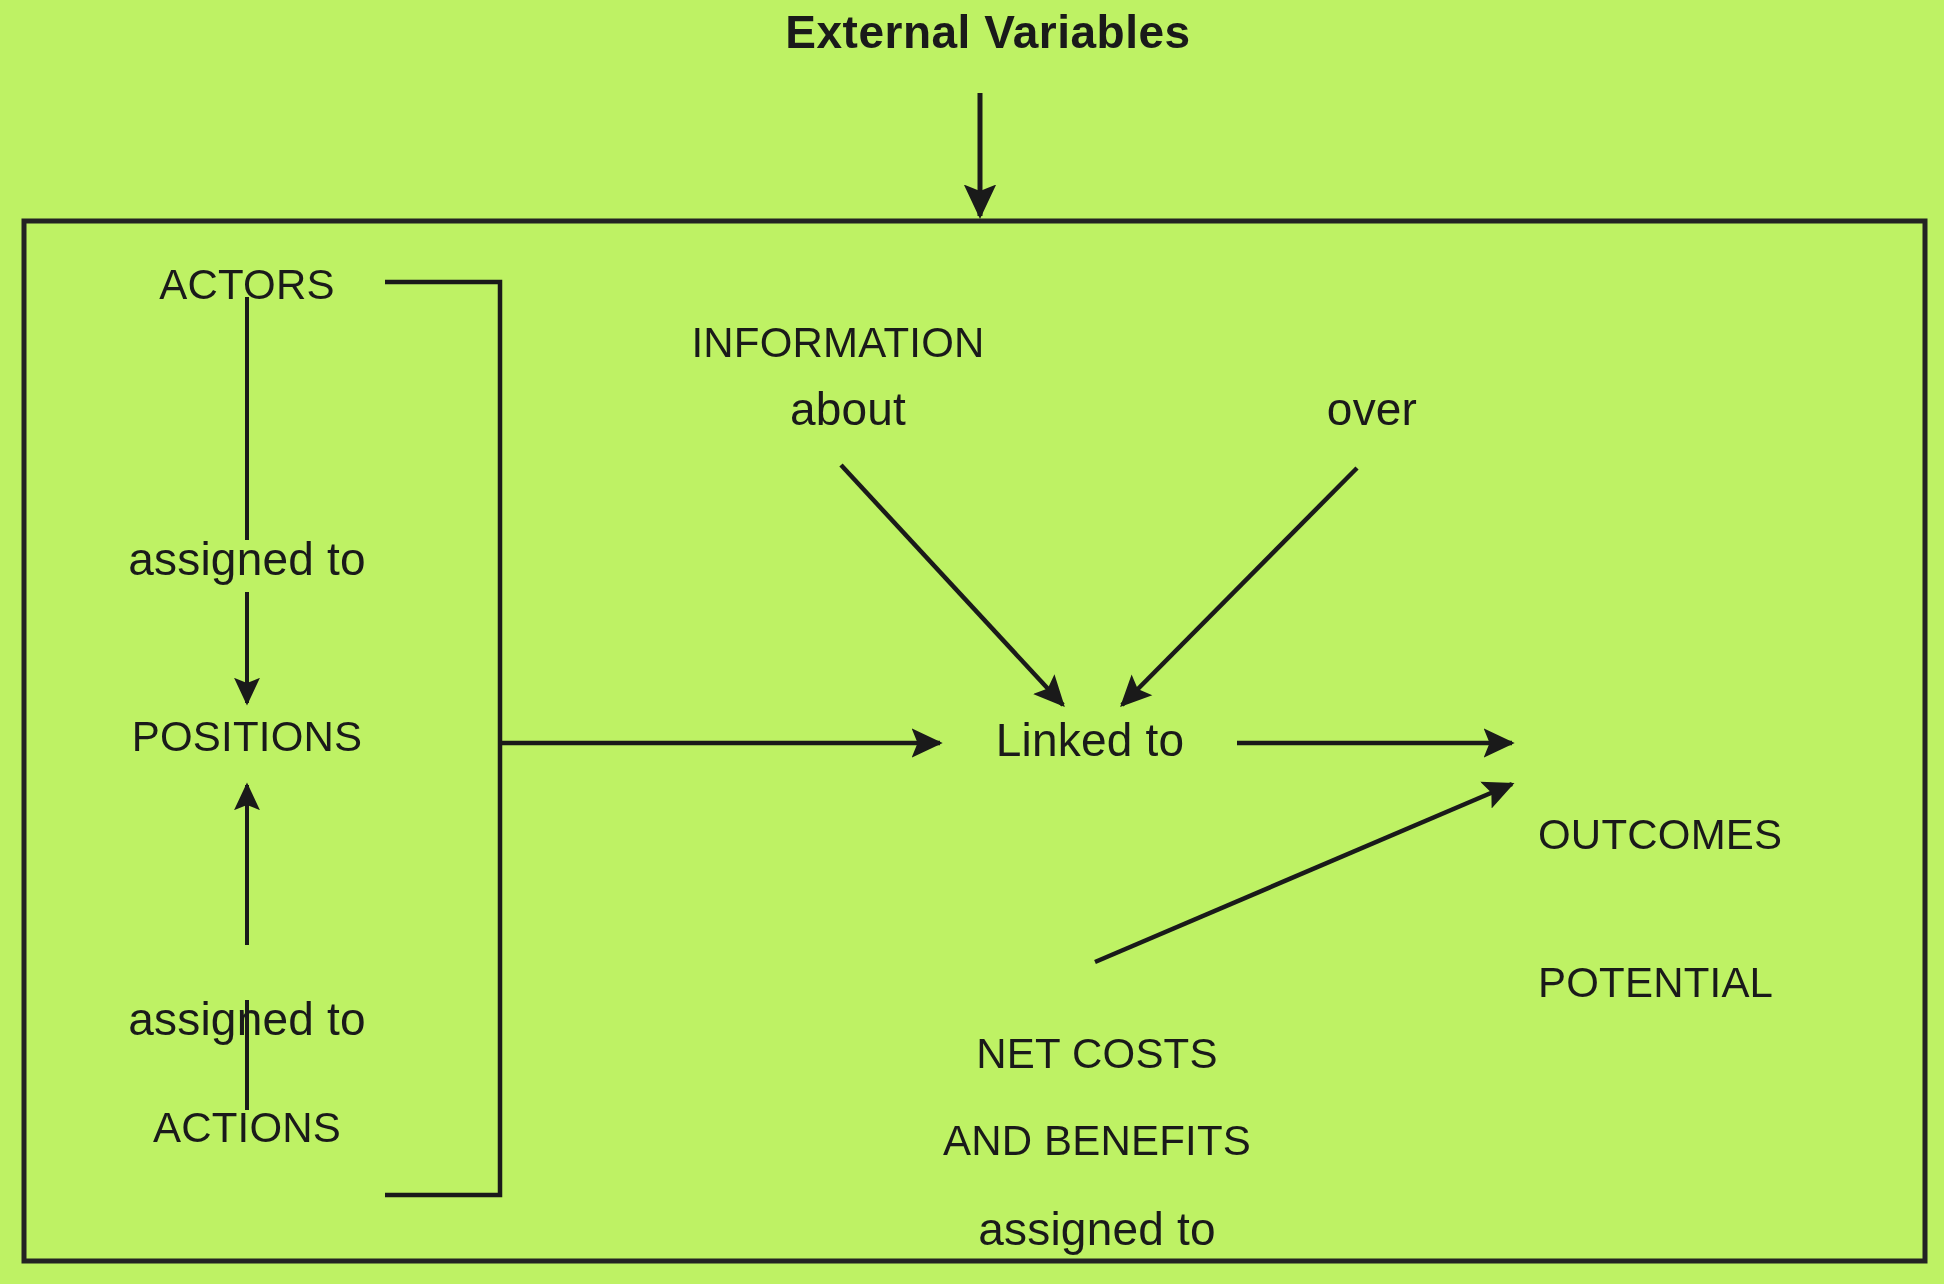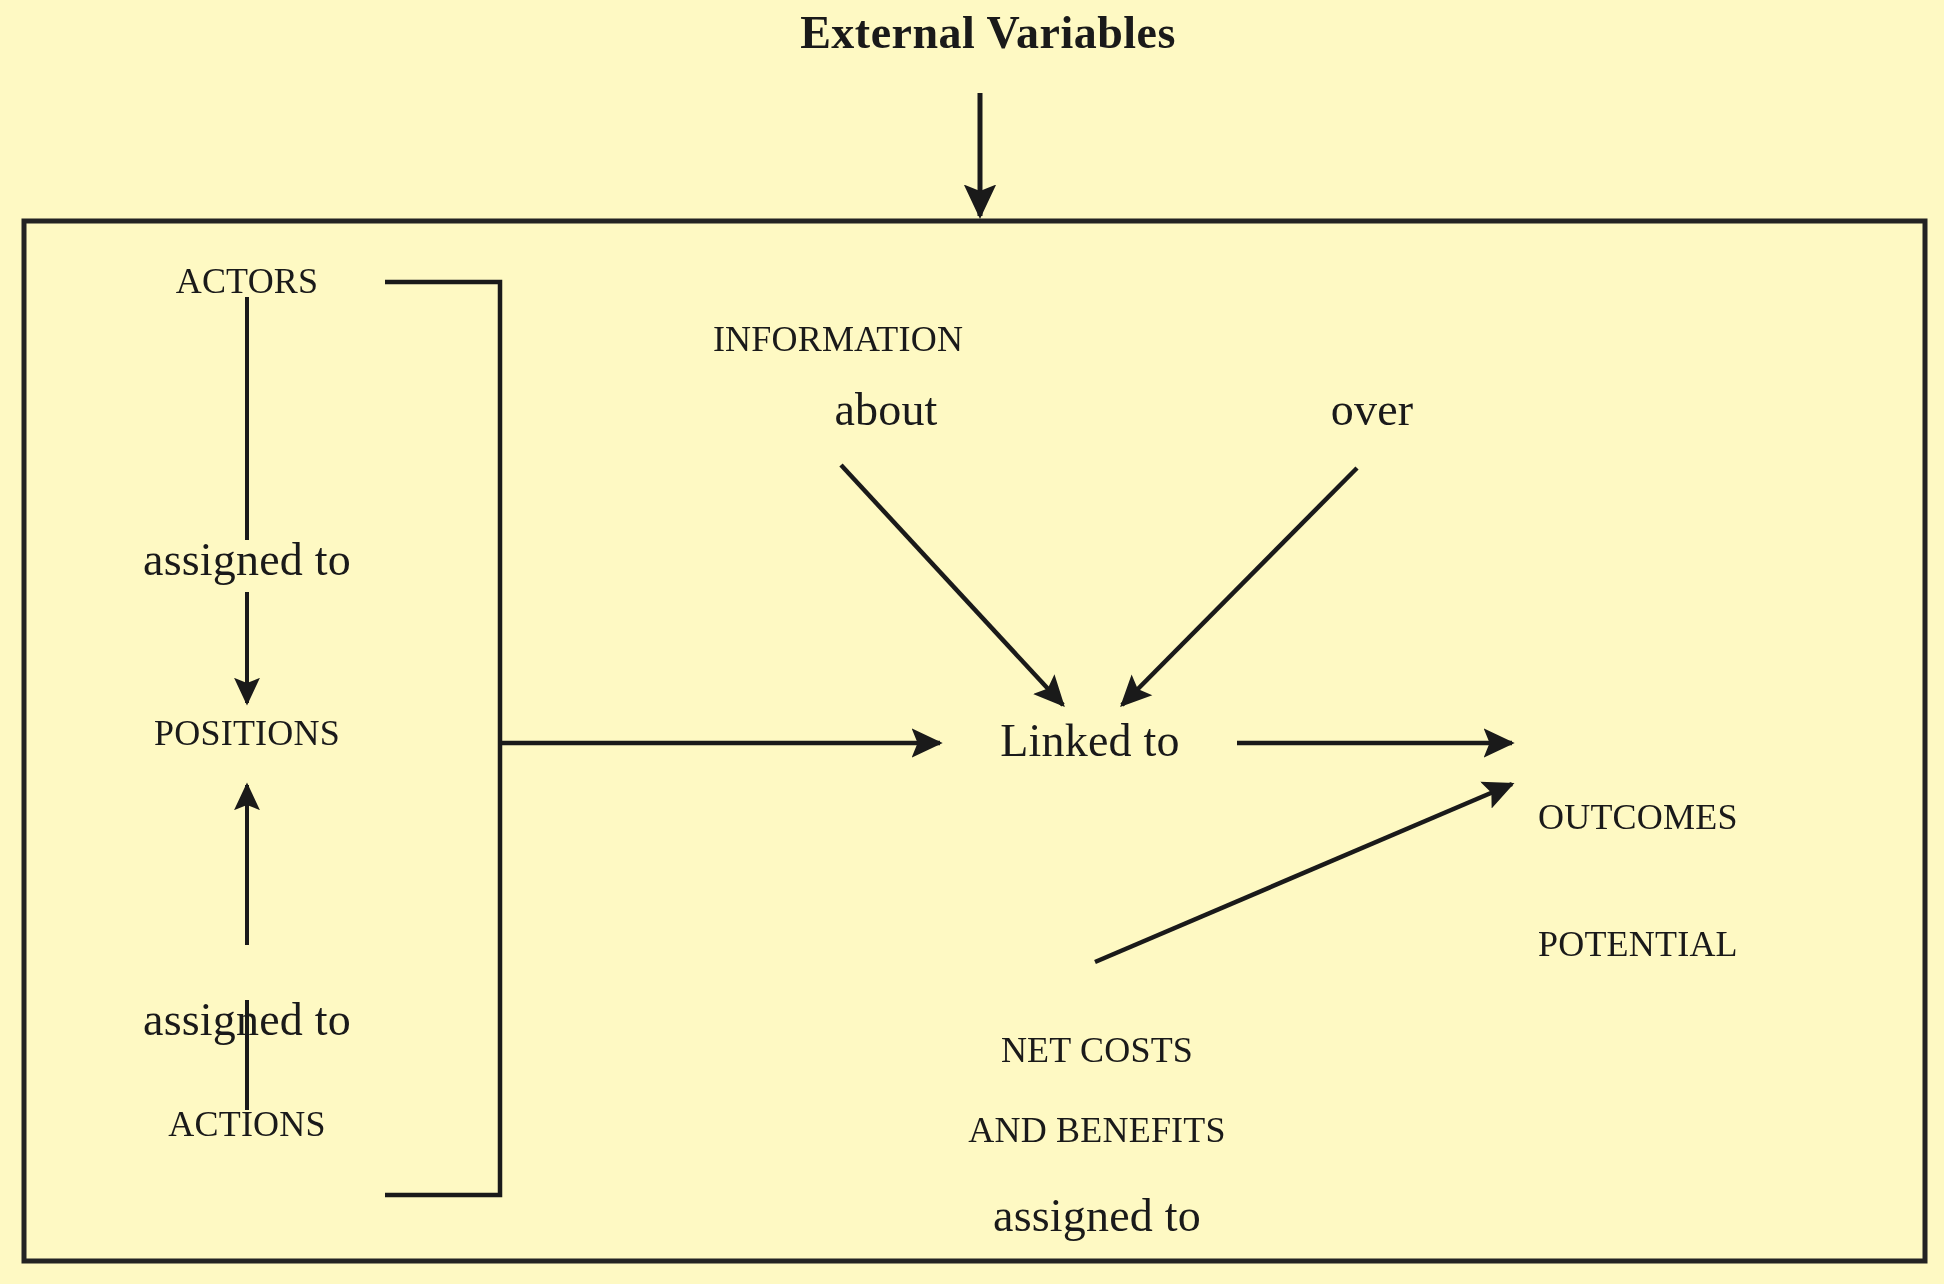--- a/index.html
+++ b/index.html
@@ -4,23 +4,23 @@
 <style>
   html, body {
     margin: 0;
     padding: 0;
     background: #ffffff;
   }
   #stage {
     position: relative;
     width: 1944px;
     height: 1284px;
-    background: #fef9c3;
+    background: #bef264;
     overflow: hidden;
-    font-family: Liberation Serif, serif;
+    font-family: Liberation Sans, sans-serif;
     color: #1a1a1a;
   }
   #diagram-svg {
     position: absolute;
     left: 0;
     top: 0;
     width: 1944px;
     height: 1284px;
   }
   .lbl {
@@ -33,21 +33,21 @@
   .lbl-center {
     text-align: center;
     transform: translateX(-50%);
   }
   .title {
     font-size: 46px;
     font-weight: bold;
     letter-spacing: 0.5px;
   }
   .node-caps {
-    font-size: 36px;
+    font-size: 42px;
     font-weight: normal;
   }
   .node-lower {
     font-size: 46px;
     font-weight: normal;
   }
   .edge-label {
     font-size: 46px;
     font-weight: normal;
   }
@@ -97,21 +97,21 @@
   <div class="lbl lbl-center edge-label" style="left:247px; top:535px;">assigned to</div>
 
   <div class="lbl lbl-center node-caps" style="left:247px; top:714px;">POSITIONS</div>
 
   <div class="lbl lbl-center edge-label" style="left:247px; top:995px;">assigned to</div>
 
   <div class="lbl lbl-center node-caps" style="left:838px; top:320px;">INFORMATION</div>
 
   <div class="lbl lbl-center node-caps" style="left:247px; top:1105px;">ACTIONS</div>
 
-  <div class="lbl lbl-center node-lower" style="left:886px; top:385px;">about</div>
+  <div class="lbl lbl-center node-lower" style="left:848px; top:385px;">about</div>
 
 
   <div class="lbl lbl-center node-lower" style="left:1372px; top:385px;text-align:center;">over</div>
 
   <div class="lbl lbl-center node-lower" style="left:1090px; top:716px;text-align:center;">Linked to</div>
 
   <div class="lbl node-caps multiline" style="left:1538px; top:712px; text-align:left;">
     <div>OUTCOMES</div>
     <div>POTENTIAL</div>
   </div>

